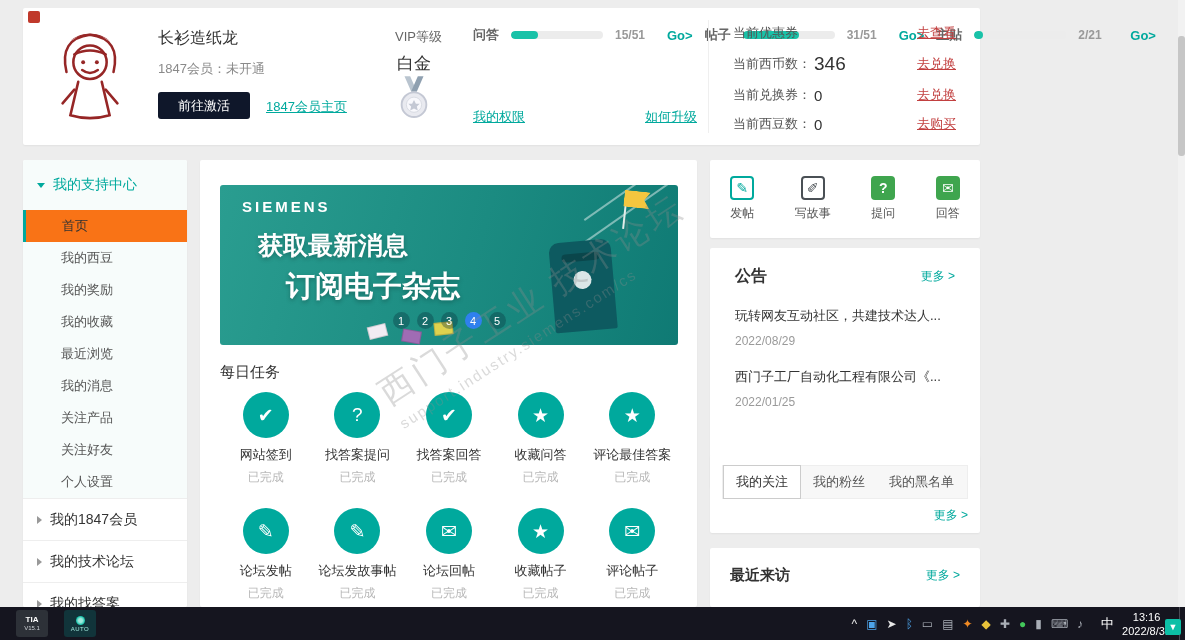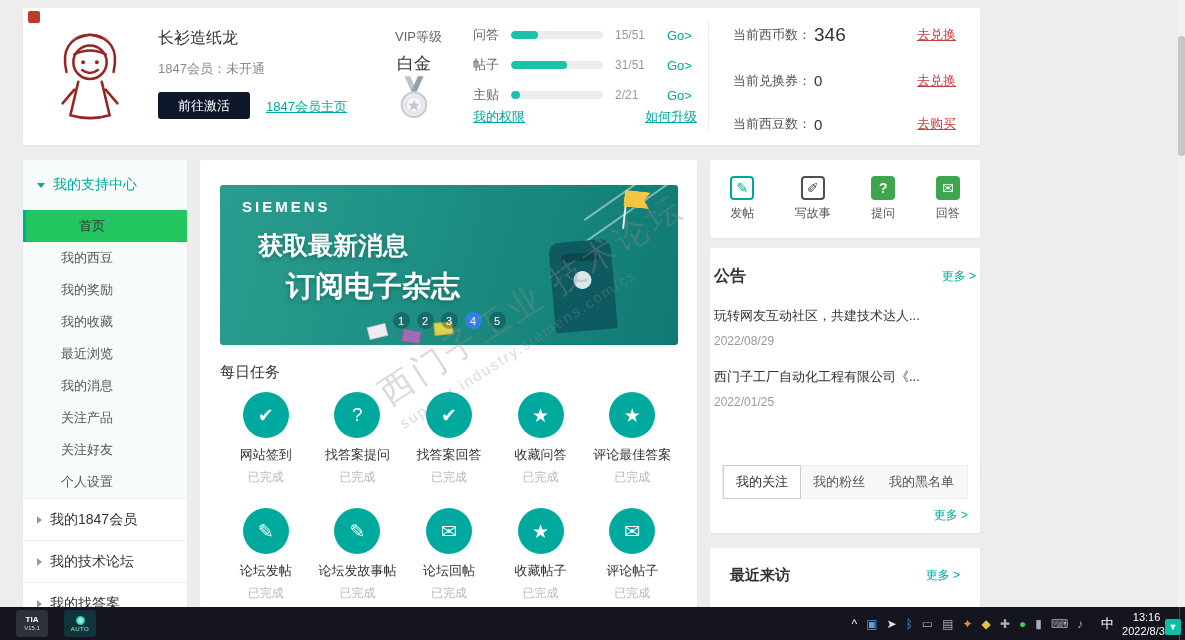--- a/index.html
+++ b/index.html
@@ -15,21 +15,21 @@
   .u-member { position:absolute; left:135px; top:52px; font-size:13px; color:#8a8a8a; }
   .activate { position:absolute; left:135px; top:84px; width:92px; height:27px; background:#0f172a; color:#fff; border:none; border-radius:3px; font-size:13px; cursor:pointer; }
   .tlink { color:#00a99d; text-decoration:underline; font-size:13px; cursor:pointer; }
   .plain-tlink { color:#00a99d; text-decoration:none; font-size:13px; cursor:pointer; }
   .memberhome { position:absolute; left:243px; top:90px; }
   .vip-label { position:absolute; left:372px; top:20px; font-size:13px; color:#666; }
   .vip-value { position:absolute; left:374px; top:44px; font-size:17px; color:#333; }
   .medal { position:absolute; left:372px; top:68px; width:38px; height:46px; }
   .perms { position:absolute; left:450px; top:100px; }
   .upgrade { position:absolute; left:622px; top:100px; }
-  .prog-wrap { position:absolute; left:450px; top:18px; display:flex; flex-direction:column; gap:12px; }
+  .prog-wrap { position:absolute; left:450px; top:18px; display:flex; flex-direction:row; gap:12px;font-weight:bold; }
   .prog-row { display:flex; align-items:center; }
   .p-label { width:38px; font-size:13px; color:#666; }
   .p-bar { width:92px; height:8px; background:#ececec; border-radius:4px; overflow:hidden; }
   .p-fill { height:100%; background:linear-gradient(90deg,#2ec9b0,#0aa Integer); background:#19c2a8; border-radius:4px; }
   .p-val { width:48px; margin-left:12px; font-size:12px; color:#999; }
   .p-go { margin-left:4px; font-size:13px; }
   .vdiv { position:absolute; left:685px; top:12px; bottom:12px; width:1px; background:#efefef; }
   .wallet { position:absolute; left:686px; right:0; top:0; bottom:0; padding:16px 24px 12px; display:flex; flex-direction:column; justify-content:space-between; }
   .w-row { display:flex; align-items:center; }
   .w-label { font-size:13px; color:#555; }
@@ -37,21 +37,21 @@
   .w-value.big { font-size:19px; }
   .rlink { margin-left:auto; color:#c24040; text-decoration:underline; font-size:13px; cursor:pointer; }
 
   
   .sidebar { left:23px; top:160px; width:164px; height:447px; overflow:hidden; }
   .sec-exp { background:#f7fcfb; }
   .sec-head { height:50px; display:flex; align-items:center; padding-left:14px; color:#00a99d; font-size:14px; cursor:pointer;border-radius:19px; }
   .caret-down { width:0; height:0; border-left:4px solid transparent; border-right:4px solid transparent; border-top:5px solid #00a99d; margin-right:8px; }
   .caret-right { width:0; height:0; border-top:4px solid transparent; border-bottom:4px solid transparent; border-left:5px solid #999; margin-right:8px; }
   .s-item { height:32px; line-height:32px; padding-left:38px; font-size:13px; color:#555; cursor:pointer; }
-  .s-item.active { background:#22c55e; border-left:3px solid #00a99d; padding-left:53px; color:#333; }
+  .s-item.active { background:#f97316; border-left:3px solid #00a99d; padding-left:36px; color:#333; }
   .sec-col { height:42px; display:flex; align-items:center; padding-left:14px; border-top:1px solid #eee; font-size:14px; color:#333; cursor:pointer; background:#fff; }
 
   
   .main-card { left:200px; top:160px; width:497px; height:447px; overflow:hidden; }
   .banner { position:absolute; left:20px; top:25px; width:458px; height:160px; border-radius:3px; overflow:hidden; background:linear-gradient(105deg,#2a9d90 0%,#1b8b81 55%,#0f7a74 100%); cursor:pointer; }
   .b-brand { position:absolute; left:22px; top:13px; color:#fff; font-weight:bold; font-size:15px; letter-spacing:3px; }
   .b-line1 { position:absolute; left:38px; top:44px; color:#fff; font-size:25px; font-weight:bold; text-shadow:0 2px 4px rgba(0,0,0,.25); }
   .b-line2 { position:absolute; left:66px; top:82px; color:#fff; font-size:29px; font-weight:bold; text-shadow:0 2px 4px rgba(0,0,0,.25); }
   .b-stripe { position:absolute; background:rgba(255,255,255,.45); height:2px; transform:rotate(-35deg); }
   .b-s1 { right:-10px; top:26px; width:120px; }
@@ -77,21 +77,21 @@
 
   
   .qa-card { left:710px; top:160px; width:270px; height:78px; display:flex; justify-content:space-around; align-items:center; }
   .qa-item { display:flex; flex-direction:column; align-items:center; gap:5px; cursor:pointer; }
   .qa-icon { width:24px; height:24px; display:flex; align-items:center; justify-content:center; font-size:14px; border-radius:4px; }
   .qa-outline-teal { border:2px solid #00a99d; color:#00a99d; }
   .qa-outline-dark { border:2px solid #4a5055; color:#4a5055; }
   .qa-filled { background:#3fa54e; color:#fff; font-weight:bold; }
   .qa-label { font-size:12px; color:#555; }
 
-  .ann-card { left:710px; top:248px; width:270px; height:240px; padding:18px 4px; }
+  .ann-card { left:710px; top:248px; width:270px; height:240px; padding:18px 25px; }
   .sec-title-row { display:flex; align-items:center; }
   .sec-title { font-size:16px; color:#333; font-weight:bold; }
   .more-link { margin-left:auto; font-size:12px; color:#00a99d; cursor:pointer; }
   .ann-item { margin-top:20px; }
   .ann-text { font-size:13px; color:#333; white-space:nowrap; overflow:hidden; cursor:pointer;margin-top:20px; }
   .ann-date { margin-top:9px; font-size:12px; color:#9a9a9a; }
 
   .soc-card { left:710px; top:455px; width:270px; height:78px; padding:10px 12px 8px; }
   .tabs { display:flex; align-items:center; background:#f7f7f7; border:1px solid #eee; }
   .tab { font-size:13px; color:#555; padding:7px 12px; cursor:pointer; }
@@ -193,20 +193,25 @@
           </span>
         <span class="p-val">2/21</span>
         <a class="plain-tlink p-go">Go&gt;</a>
       </div>
     </div>
 
     <div class="vdiv"></div>
 
     <div class="wallet">
       <div class="w-row">
+        <span class="w-label">当前优惠券</span>
+        <span class="w-value"></span>
+        <a class="rlink">去查看</a>
+      </div>
+      <div class="w-row">
         <span class="w-label">当前西币数：</span>
         <span class="w-value big">346</span>
         <a class="rlink">去兑换</a>
       </div>
       <div class="w-row">
         <span class="w-label">当前兑换券：</span>
         <span class="w-value">0</span>
         <a class="rlink">去兑换</a>
       </div>
       <div class="w-row">

